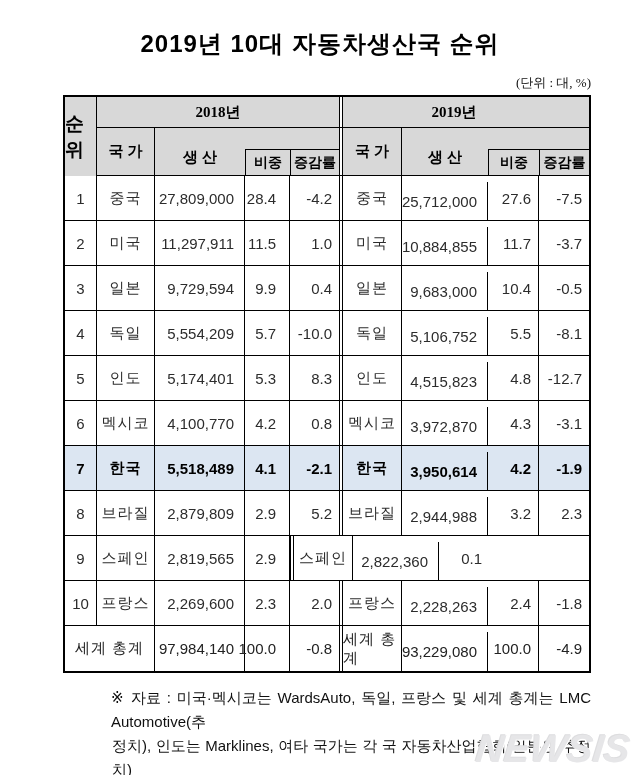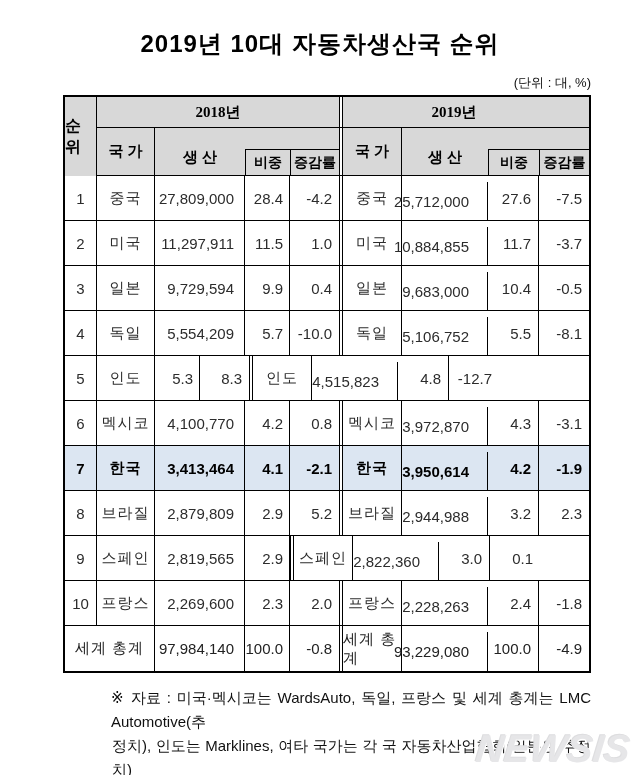--- a/index.html
+++ b/index.html
@@ -11,29 +11,29 @@
   html,body{margin:0;padding:0;}
   body{
     width:640px;height:775px;background:#ffffff;position:relative;overflow:hidden;
     font-family:"Liberation Sans","DejaVu Sans",sans-serif;color:#111;
   }
   .title{
     margin:28px 0 0 0;text-align:center;font-size:24px;font-weight:bold;
     letter-spacing:1px;color:#000;
   }
   .content{width:528px;margin:0 0 0 63px;}
-  .unit-note{margin-top:14px;margin-bottom:3px;text-align:right;font-size:13px;color:#111;}
+  .unit-note{margin-top:14px;margin-bottom:3px;text-align:right;font-size:13px;color:#111;font-family:Liberation Serif, serif;}
 
   .dtable{width:528px;border:2px solid var(--border);box-sizing:border-box;}
 
   
   .thead{display:flex;background:var(--header-bg);font-weight:bold;color:#000;}
   .rank-h{
     width:32px;border-right:1px solid var(--border);box-sizing:border-box;
-    display:flex;align-items:center;justify-content:center;font-size:16px;
+    display:flex;align-items:center;justify-content:center;font-size:19px;
   }
   .head-right{flex:1;}
   .year-row{display:flex;height:31px;box-sizing:border-box;border-bottom:1px solid var(--border);}
   .year-cell{display:flex;align-items:center;justify-content:center;font-size:15px;box-sizing:border-box;font-family:Liberation Serif, serif;}
   .y18{width:242px;}
   .y19{width:222px;}
   .vdiv{
     width:4px;background:#ffffff;box-sizing:border-box;
     border-left:1px solid var(--border);border-right:1px solid var(--border);
   }
@@ -68,24 +68,24 @@
     display:flex;height:45px;box-sizing:border-box;
     border-bottom:1px solid var(--border);font-size:15px;color:#2c2c2c;background:#fff;
   }
   .trow .c{
     box-sizing:border-box;border-right:1px solid var(--border);
     display:flex;align-items:center;
   }
   .c-rank{width:32px;justify-content:center;}
   .c-country18{width:58px;justify-content:center;letter-spacing:1px;}
   .c-prod18{width:90px;justify-content:flex-end;padding-right:10px;}
-  .c-share18{width:45px;justify-content:flex-end;padding-right:6px;}
+  .c-share18{width:45px;justify-content:flex-end;padding-right:13px;}
   .c-rate18{width:49px;justify-content:flex-end;padding-right:7px;border-right:none !important;}
   .c-country19{width:59px;justify-content:center;letter-spacing:1px;}
-  .c-prod19{width:86px;justify-content:flex-end;padding-right:18px;margin-top:6px;}
+  .c-prod19{width:86px;justify-content:flex-end;padding-right:10px;margin-top:6px;}
   .c-share19{width:51px;justify-content:flex-end;padding-right:7px;}
   .c-rate19{width:50px;justify-content:flex-end;padding-right:7px;border-right:none !important;}
   .trow .vdiv{border-top:none;border-bottom:none;}
   .trow.hl{background:var(--hl-bg);font-weight:bold;color:#000;}
   .trow.total{border-bottom:none;color:#222;}
   .c-merged{width:90px;justify-content:center;letter-spacing:1px;}
 
   
   .footnote{margin-top:13px;width:528px;font-size:15px;line-height:24px;color:#101010;}
   .fn-line1{text-align:justify;text-align-last:justify;margin-left:48px;}
@@ -181,20 +181,21 @@
           <div class="c c-rate18">-10.0</div>
           <div class="vdiv"></div>
           <div class="c c-country19">독일</div>
           <div class="c c-prod19">5,106,752</div>
           <div class="c c-share19">5.5</div>
           <div class="c c-rate19">-8.1</div>
         </div>
         <div class="trow">
           <div class="c c-rank">5</div>
           <div class="c c-country18">인도</div>
+          <div class="c c-prod18">5,174,401</div>
           <div class="c c-share18">5.3</div>
           <div class="c c-rate18">8.3</div>
           <div class="vdiv"></div>
           <div class="c c-country19">인도</div>
           <div class="c c-prod19">4,515,823</div>
           <div class="c c-share19">4.8</div>
           <div class="c c-rate19">-12.7</div>
         </div>
         <div class="trow">
           <div class="c c-rank">6</div>
@@ -204,21 +205,21 @@
           <div class="c c-rate18">0.8</div>
           <div class="vdiv"></div>
           <div class="c c-country19">멕시코</div>
           <div class="c c-prod19">3,972,870</div>
           <div class="c c-share19">4.3</div>
           <div class="c c-rate19">-3.1</div>
         </div>
         <div class="trow hl">
           <div class="c c-rank">7</div>
           <div class="c c-country18">한국</div>
-          <div class="c c-prod18">3,413,464</div>
+          <div class="c c-prod18">5,518,489</div>
           <div class="c c-share18">4.1</div>
           <div class="c c-rate18">-2.1</div>
           <div class="vdiv"></div>
           <div class="c c-country19">한국</div>
           <div class="c c-prod19">3,950,614</div>
           <div class="c c-share19">4.2</div>
           <div class="c c-rate19">-1.9</div>
         </div>
         <div class="trow">
           <div class="c c-rank">8</div>
@@ -233,21 +234,20 @@
           <div class="c c-rate19">2.3</div>
         </div>
         <div class="trow">
           <div class="c c-rank">9</div>
           <div class="c c-country18">스페인</div>
           <div class="c c-prod18">2,819,565</div>
           <div class="c c-share18">2.9</div>
           <div class="vdiv"></div>
           <div class="c c-country19">스페인</div>
           <div class="c c-prod19">2,822,360</div>
-          <div class="c c-share19">3.0</div>
           <div class="c c-rate19">0.1</div>
         </div>
         <div class="trow">
           <div class="c c-rank">10</div>
           <div class="c c-country18">프랑스</div>
           <div class="c c-prod18">2,269,600</div>
           <div class="c c-share18">2.3</div>
           <div class="c c-rate18">2.0</div>
           <div class="vdiv"></div>
           <div class="c c-country19">프랑스</div>

